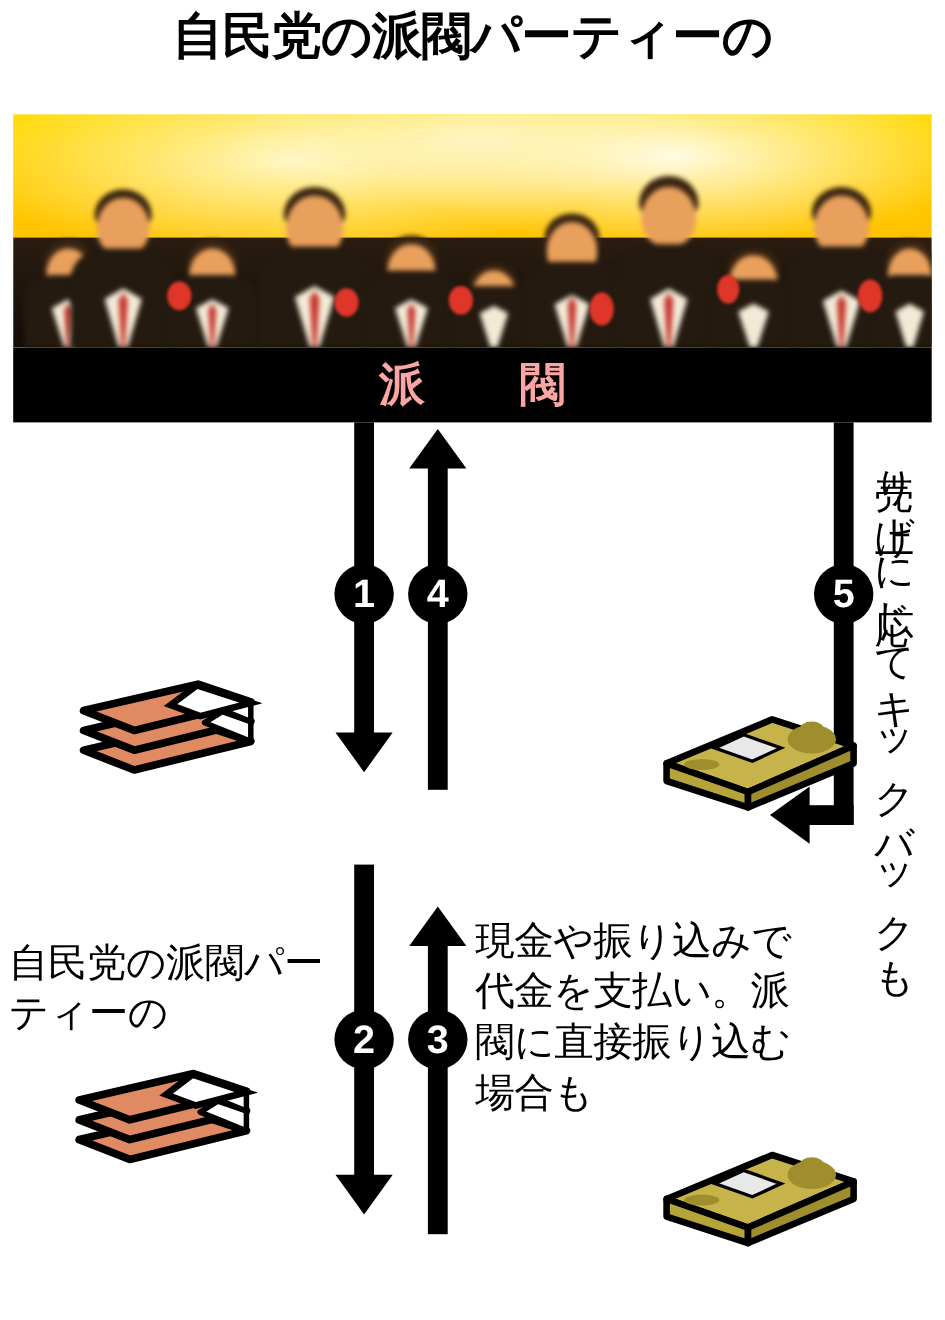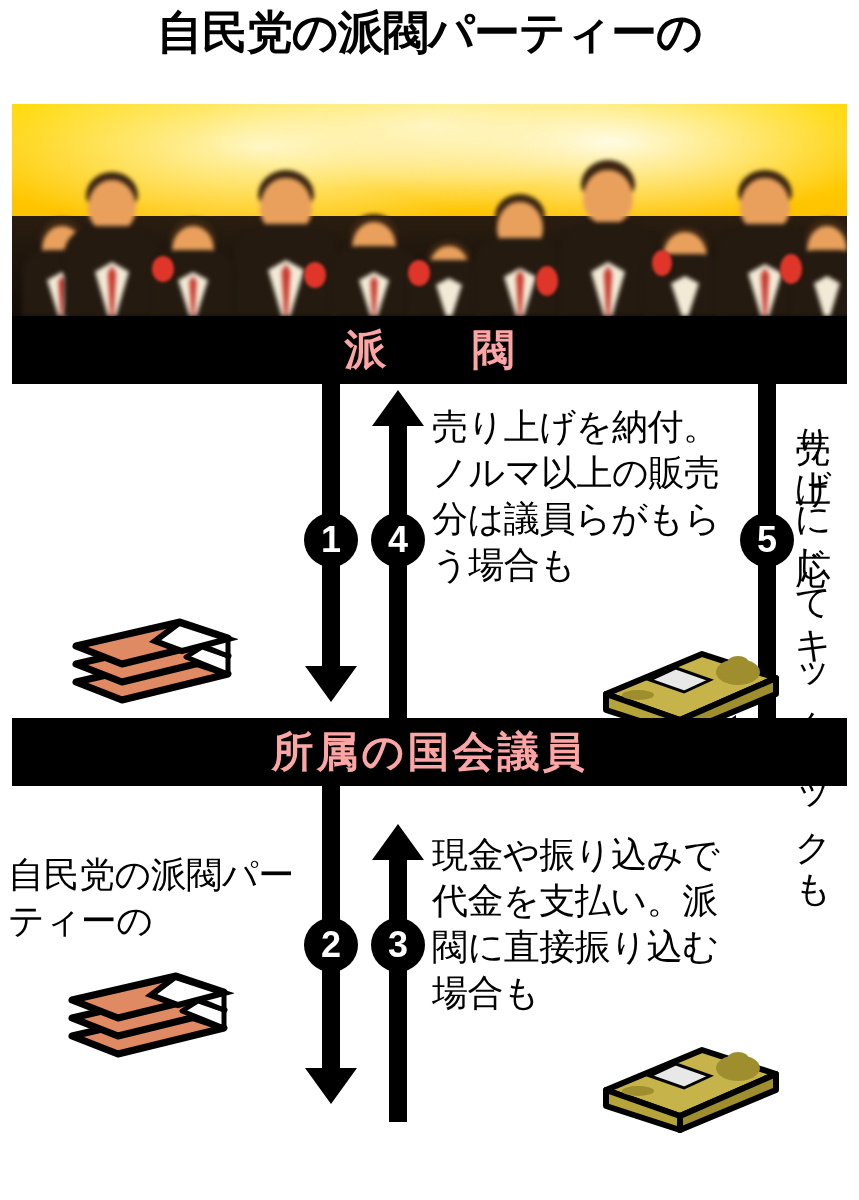--- a/index.html
+++ b/index.html
@@ -318,39 +318,37 @@
         <polygon points="124,49 166,66 166,48 140,39" fill="#ffffff"></polygon>
         <polygon points="124,31 166,48 166,30 140,21" fill="#ffffff"></polygon>
         <polygon points="124,13 166,30 166,12 140,3" fill="#ffffff" opacity="0"></polygon>
       </g>
       <g stroke="#000" stroke-width="6" fill="#ffffff">
         <polygon points="117,15 166,31 120,43 93,33"></polygon>
       </g>
     </svg>
   </div>
 
-  <div class="caption" style="left:432px; top:404px; width:300px;">売り上げを納付。ノルマ以上の販売分は議員らがもらう場合も</div>
 
   <div class="money" style="left:598px; top:632px;">
     <svg width="186" height="106" viewBox="0 0 186 106">
       <g stroke="#000" stroke-width="6" stroke-linejoin="round">
         <polygon points="8,62 104,22 178,46 82,88" fill="#c6b44a"></polygon>
         <polygon points="8,62 8,78 82,102 82,88" fill="#b5a43a"></polygon>
         <polygon points="82,88 178,46 178,62 82,102" fill="#9e8e2e"></polygon>
       </g>
       <polygon points="78,36 112,48 86,60 52,48" fill="#e8e8e8" stroke="#000" stroke-width="3"></polygon>
       <ellipse cx="140" cy="40" rx="22" ry="13" fill="#9e8e2e"></ellipse>
       <ellipse cx="140" cy="31" rx="11" ry="7" fill="#9e8e2e"></ellipse>
       <ellipse cx="40" cy="63" rx="16" ry="5" fill="#9e8e2e"></ellipse>
     </svg>
   </div>
 
   <div class="caption vertical" style="left:792px; top:402px; height:716px;">売り上げに応じてキックバックも</div>
 
-  <div class="bar" id="bar-members">所属の国会議員</div>
 
   <div class="arrow">
     <div class="shaft" style="left:322px; top:786px; height:290px;"></div>
     <div class="head-down" style="left:305px; top:1068px;"></div>
   </div>
   <div class="badge" style="left:304px; top:918px;">2</div>
 
   <div class="arrow">
     <div class="shaft" style="left:389px; top:858px; height:264px;"></div>
     <div class="head-up" style="left:372px; top:824px;"></div>

